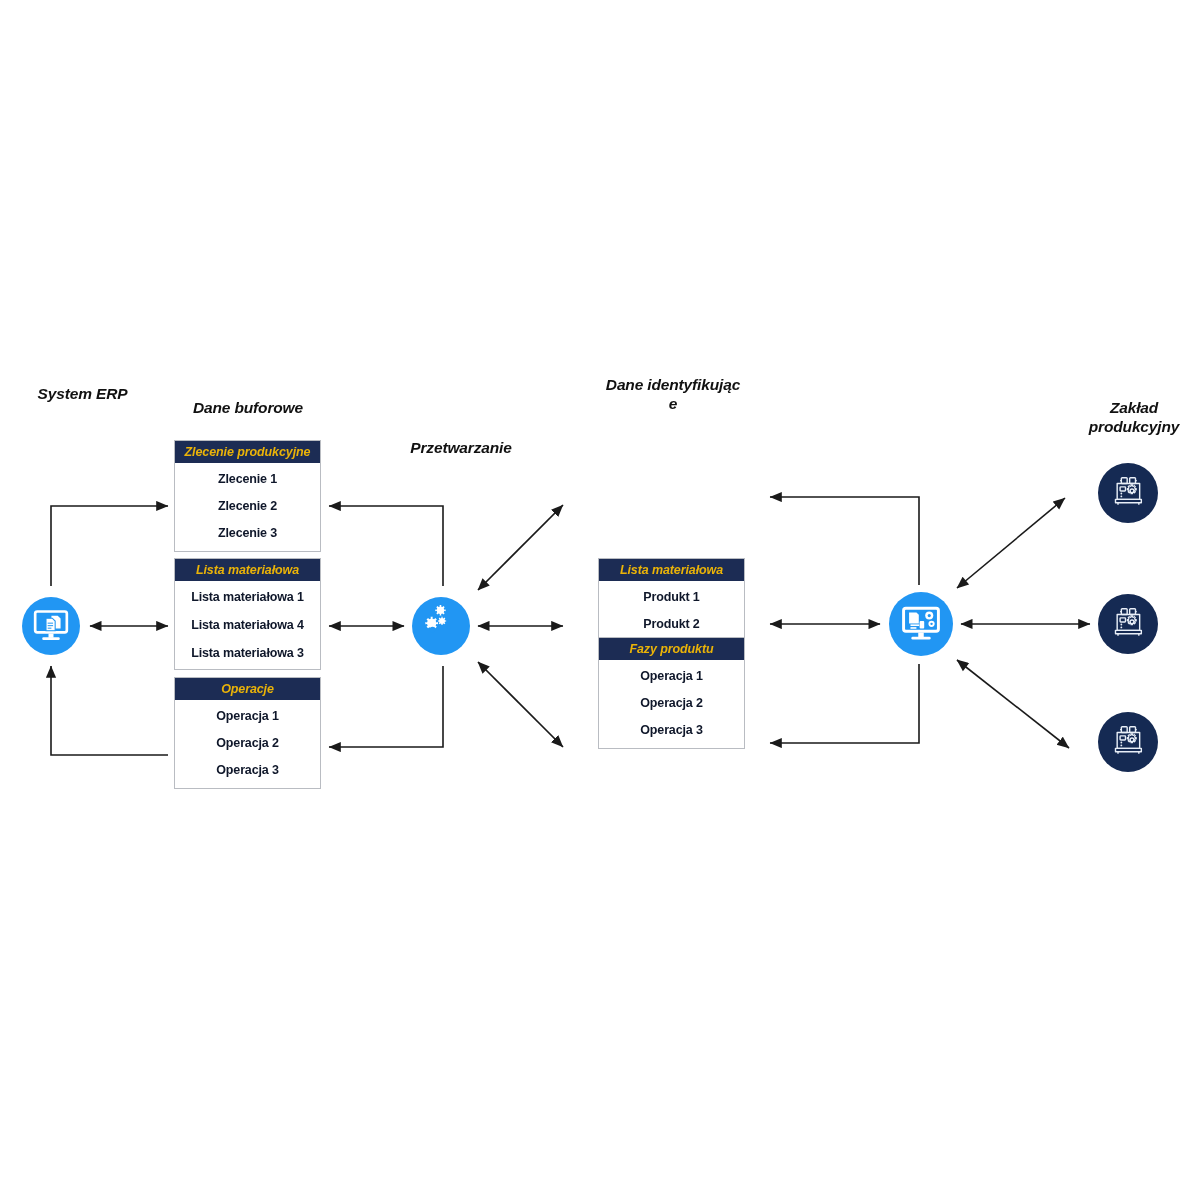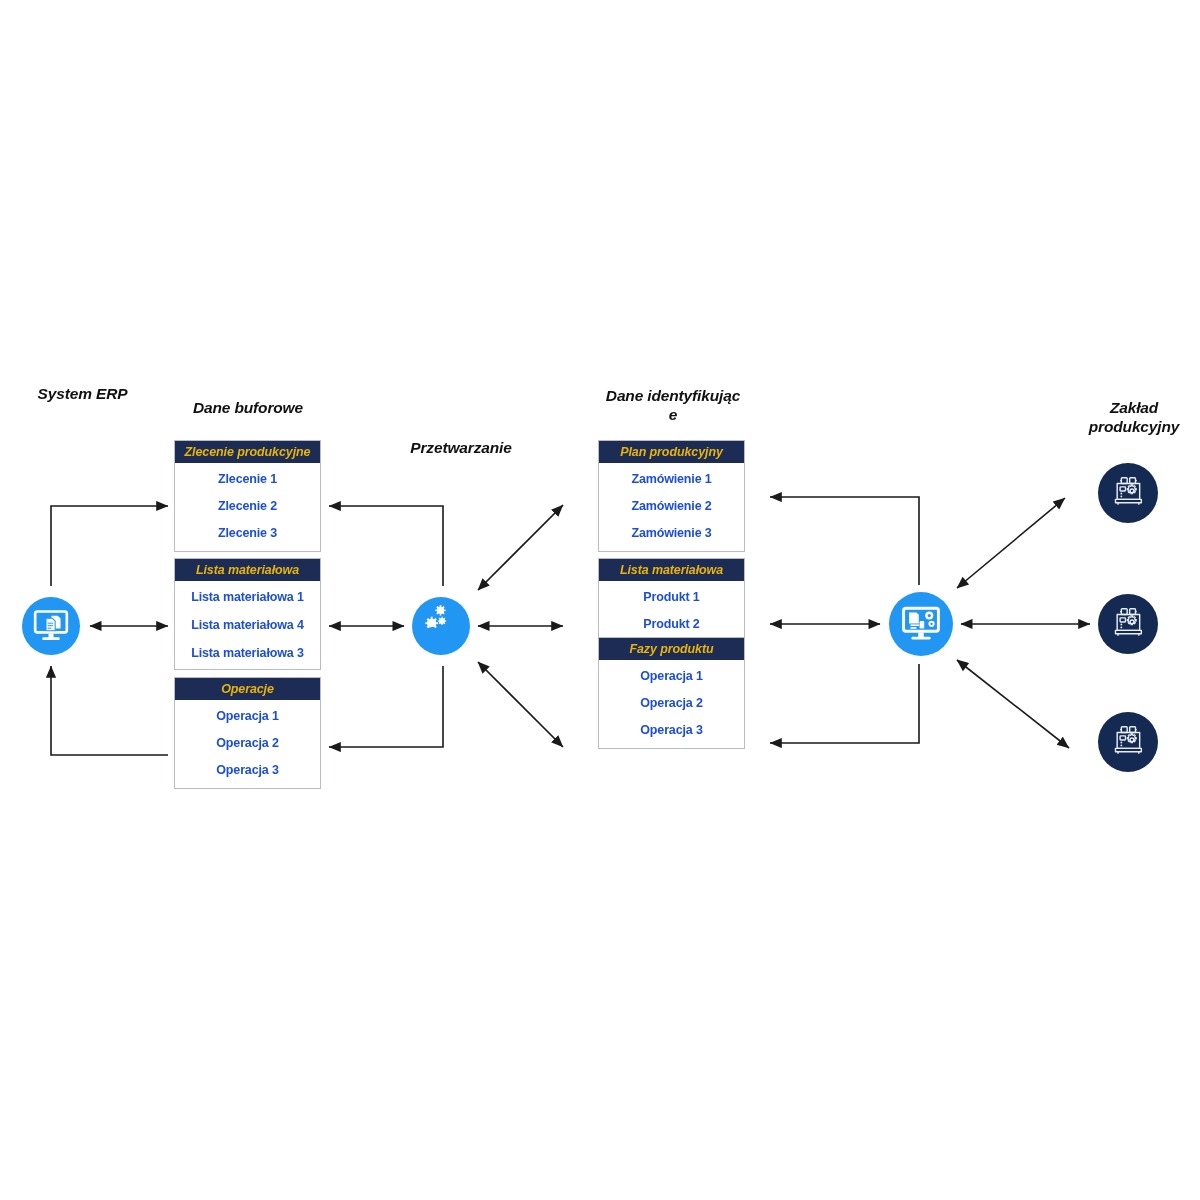--- a/index.html
+++ b/index.html
@@ -59,21 +59,21 @@
     white-space: nowrap;
   }
   .box-body {
     box-sizing: border-box;
     padding: 9px 4px 6px 4px;
     display: flex;
     flex-direction: column;
     align-items: center;
   }
   .box-item {
-    color: #1d4ed8;
+    color: #0f172a;
     font-weight: bold;
     font-size: 12.5px;
     line-height: 15px;
     text-align: center;
     margin-bottom: 12px;
     width: 100%;
     letter-spacing: -0.15px;
   }
   .box-item:last-child { margin-bottom: 0; }
 
@@ -103,21 +103,21 @@
 <body>
 
 <div id="diagram">
 
   <div class="col-heading" style="left:0px; top:384px; width:165px;">System ERP</div>
 
   <div class="col-heading" style="left:163px; top:398px; width:170px;">Dane buforowe</div>
 
   <div class="col-heading" style="left:376px; top:398px; width:170px;margin-top:40px;">Przetwarzanie</div>
 
-  <div class="col-heading" style="left:603px; top:386px; width:140px;">Dane identyfikując e</div>
+  <div class="col-heading" style="left:603px; top:375px; width:140px;">Dane identyfikując e</div>
 
 
   <div class="col-heading" style="left:1068px; top:398px; width:132px;">Zakład produkcyjny</div>
 
   <div class="box" style="left:174px; top:440px; width:147px; height:112px;">
     <div class="box-header">Zlecenie produkcyjne</div>
     <div class="box-body">
       <div class="box-item">Zlecenie 1</div>
       <div class="box-item">Zlecenie 2</div>
       <div class="box-item">Zlecenie 3</div>
@@ -135,28 +135,20 @@
 
   <div class="box" style="left:174px; top:677px; width:147px; height:112px;">
     <div class="box-header">Operacje</div>
     <div class="box-body">
       <div class="box-item">Operacja 1</div>
       <div class="box-item">Operacja 2</div>
       <div class="box-item">Operacja 3</div>
     </div>
   </div>
 
-  <div class="box" style="left:598px; top:440px; width:147px; height:112px;">
-    <div class="box-header">Plan produkcyjny</div>
-    <div class="box-body">
-      <div class="box-item">Zamówienie 1</div>
-      <div class="box-item">Zamówienie 2</div>
-      <div class="box-item">Zamówienie 3</div>
-    </div>
-  </div>
 
   <div class="box" style="left:598px; top:558px; width:147px; height:112px;">
     <div class="box-header">Lista materiałowa</div>
     <div class="box-body">
       <div class="box-item">Produkt 1</div>
       <div class="box-item">Produkt 2</div>
       <div class="box-item">Produkt 3</div>
     </div>
   </div>
 

